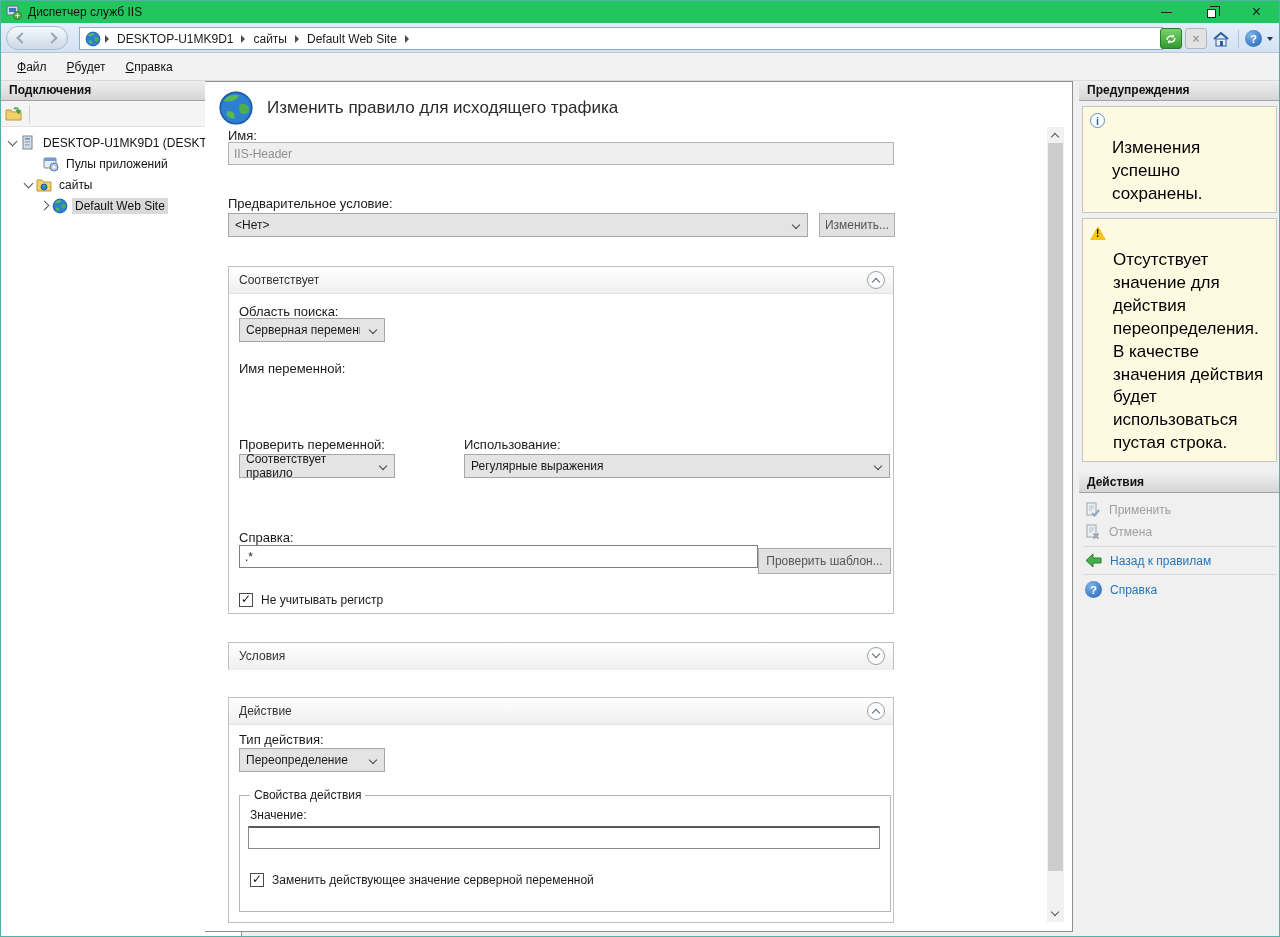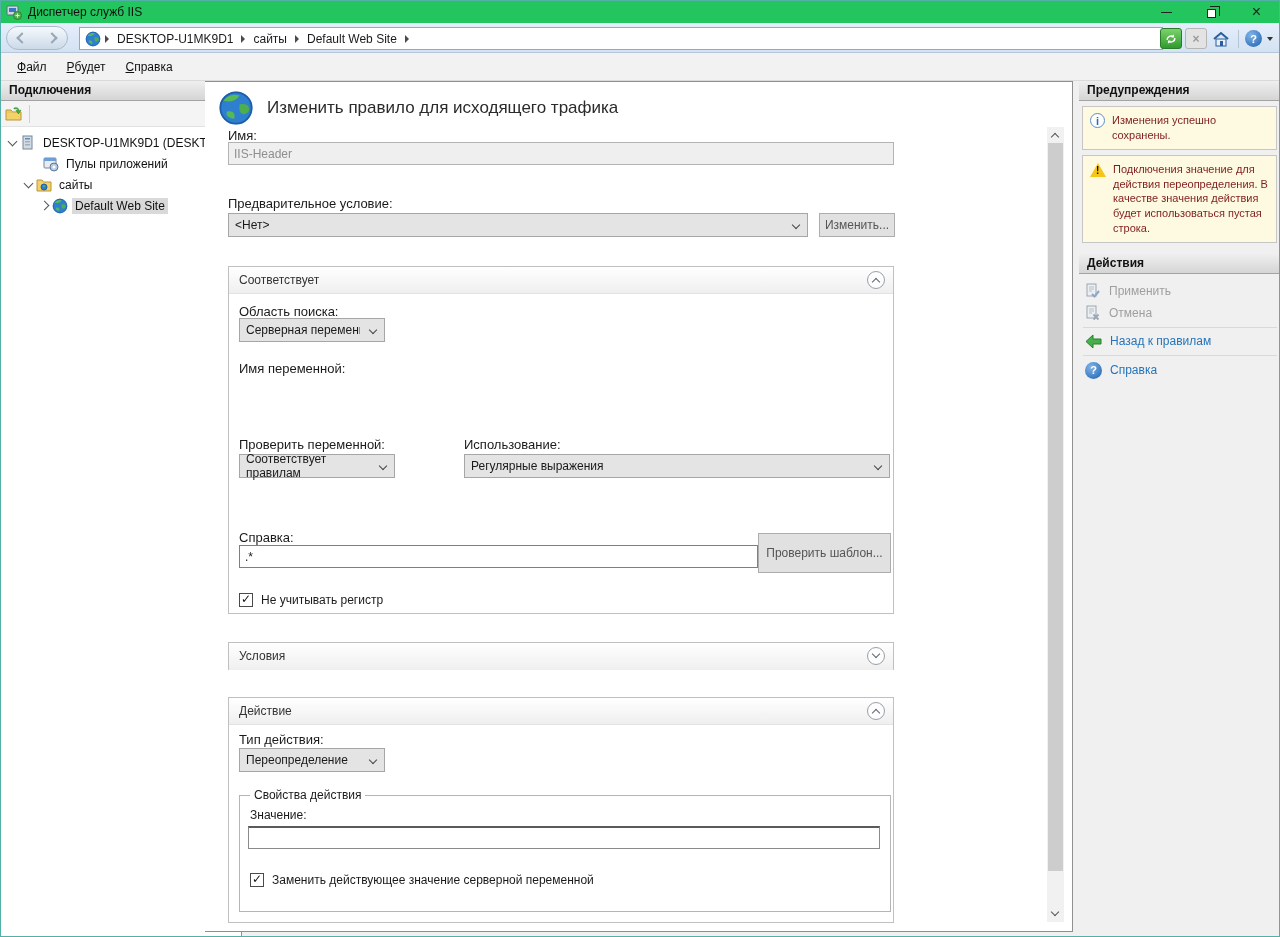--- a/index.html
+++ b/index.html
@@ -81,21 +81,21 @@
   
   .scrollbar { position:absolute; left:842px; top:45px; width:17px; height:795px; background:#f1f1f1; }
   .sb-arrow { position:absolute; left:5px; width:6px; height:6px; border-right:1.5px solid #555; border-bottom:1.5px solid #555; }
   .sb-up { top:7px; transform:rotate(225deg); }
   .sb-down { bottom:7px; transform:rotate(45deg); }
   .sb-thumb { position:absolute; left:1px; top:16px; width:15px; height:728px; background:#cdcdcd; }
 
   
   .right-panel { position:absolute; left:1078px; top:80px; width:202px; height:856px; background:#f0f0f0; }
   .alert-box { margin:5px 4px 0 3px; background:#fdfae1; border:1px solid #c6c6c6; padding:6px 6px 6px 7px; display:flex; gap:7px; }
-  .alert-text { font-size:11px; color:#7f1d1d; line-height:1.35; }
+  .alert-text { font-size:17px; color:#000000; line-height:1.35;margin-top:24px; }
   .info-icon { flex:0 0 auto; width:15px; height:15px; border-radius:50%; border:1px solid #5b8fc4; background:#fff; color:#2e6db5; font-size:11px; font-weight:bold; font-family:"Liberation Serif","DejaVu Serif",serif; display:flex; align-items:center; justify-content:center; }
   .warn-icon { flex:0 0 auto; position:relative; width:0; height:0; border-left:8px solid transparent; border-right:8px solid transparent; border-bottom:14px solid #f5c518; margin-top:1px; }
   .warn-icon span { position:absolute; left:-2px; top:2px; font-size:10px; font-weight:bold; color:#111; }
   .actions-header { margin-top:11px; }
   .action-list { padding-top:6px; }
   .action-item { display:flex; align-items:center; gap:8px; padding:3px 6px; font-size:12px; }
   .action-item .txt-disabled { color:#9f9f9f; }
   .action-item .txt-link { color:#2475bb; }
   .action-sep { height:1px; background:#d9d9d9; margin:3px 4px; }
 </style>
@@ -260,31 +260,31 @@
           </div>
       </div>
       <div class="field-label" style="left:10px; top:37px;">Область поиска:</div>
       <div class="selectbox" style="left:10px; top:51px; width:146px;">
         <span style="overflow:hidden; white-space:nowrap;">Серверная переменн</span>
         <div class="chev"></div>
       </div>
       <div class="field-label" style="left:10px; top:94px;">Имя переменной:</div>
       <div class="field-label" style="left:10px; top:170px;">Проверить переменной:</div>
       <div class="selectbox" style="left:10px; top:187px; width:156px;">
-        <span>Соответствует правилам</span>
+        <span>Соответствует правило</span>
         <div class="chev"></div>
       </div>
       <div class="field-label" style="left:235px; top:170px;">Использование:</div>
       <div class="selectbox" style="left:235px; top:187px; width:426px;">
         <span>Регулярные выражения</span>
         <div class="chev"></div>
       </div>
       <div class="field-label" style="left:10px; top:263px;">Справка:</div>
       <input class="tbox" style="left: 10px; top: 278px; width: 519px;" value=".*">
-      <div class="pushbtn" style="left:529px; top:266px; width:133px; height:40px;">Проверить шаблон...</div>
+      <div class="pushbtn" style="left:529px; top:281px; width:133px; height:26px;">Проверить шаблон...</div>
       <div class="checkrow" style="left:10px; top:326px;">
         <div class="checkbox checked"></div>
         <span class="checklabel">Не учитывать регистр</span>
       </div>
     </div>
 
     <div class="section" style="top:615px; height:226px;">
       <div class="sec-header">
         <div class="sec-title">Действие</div>
         <div class="collapse-btn">
@@ -329,21 +329,21 @@
     <div class="alert-box">
       <div class="info-icon">
           <span>i</span>
         </div>
       <div class="alert-text">Изменения успешно сохранены.</div>
     </div>
     <div class="alert-box">
       <div class="warn-icon">
           <span>!</span>
         </div>
-      <div class="alert-text">Подключения значение для действия переопределения. В качестве значения действия будет использоваться пустая строка.</div>
+      <div class="alert-text">Отсутствует значение для действия переопределения. В качестве значения действия будет использоваться пустая строка.</div>
     </div>
 
     <div class="panel-header actions-header">Действия</div>
     <div class="action-list">
       <div class="action-item">
         <svg width="16" height="16" viewBox="0 0 16 16">
             <rect x="2" y="1" width="9" height="12" fill="#eceff2" stroke="#9aa5b1"></rect>
             <path d="M4 4h5M4 6h5M4 8h3" stroke="#b6bfc9"></path>
             <path d="M7 11 l2.5 2.5 L14 8" fill="none" stroke="#8fa6c4" stroke-width="2"></path>
           </svg>

